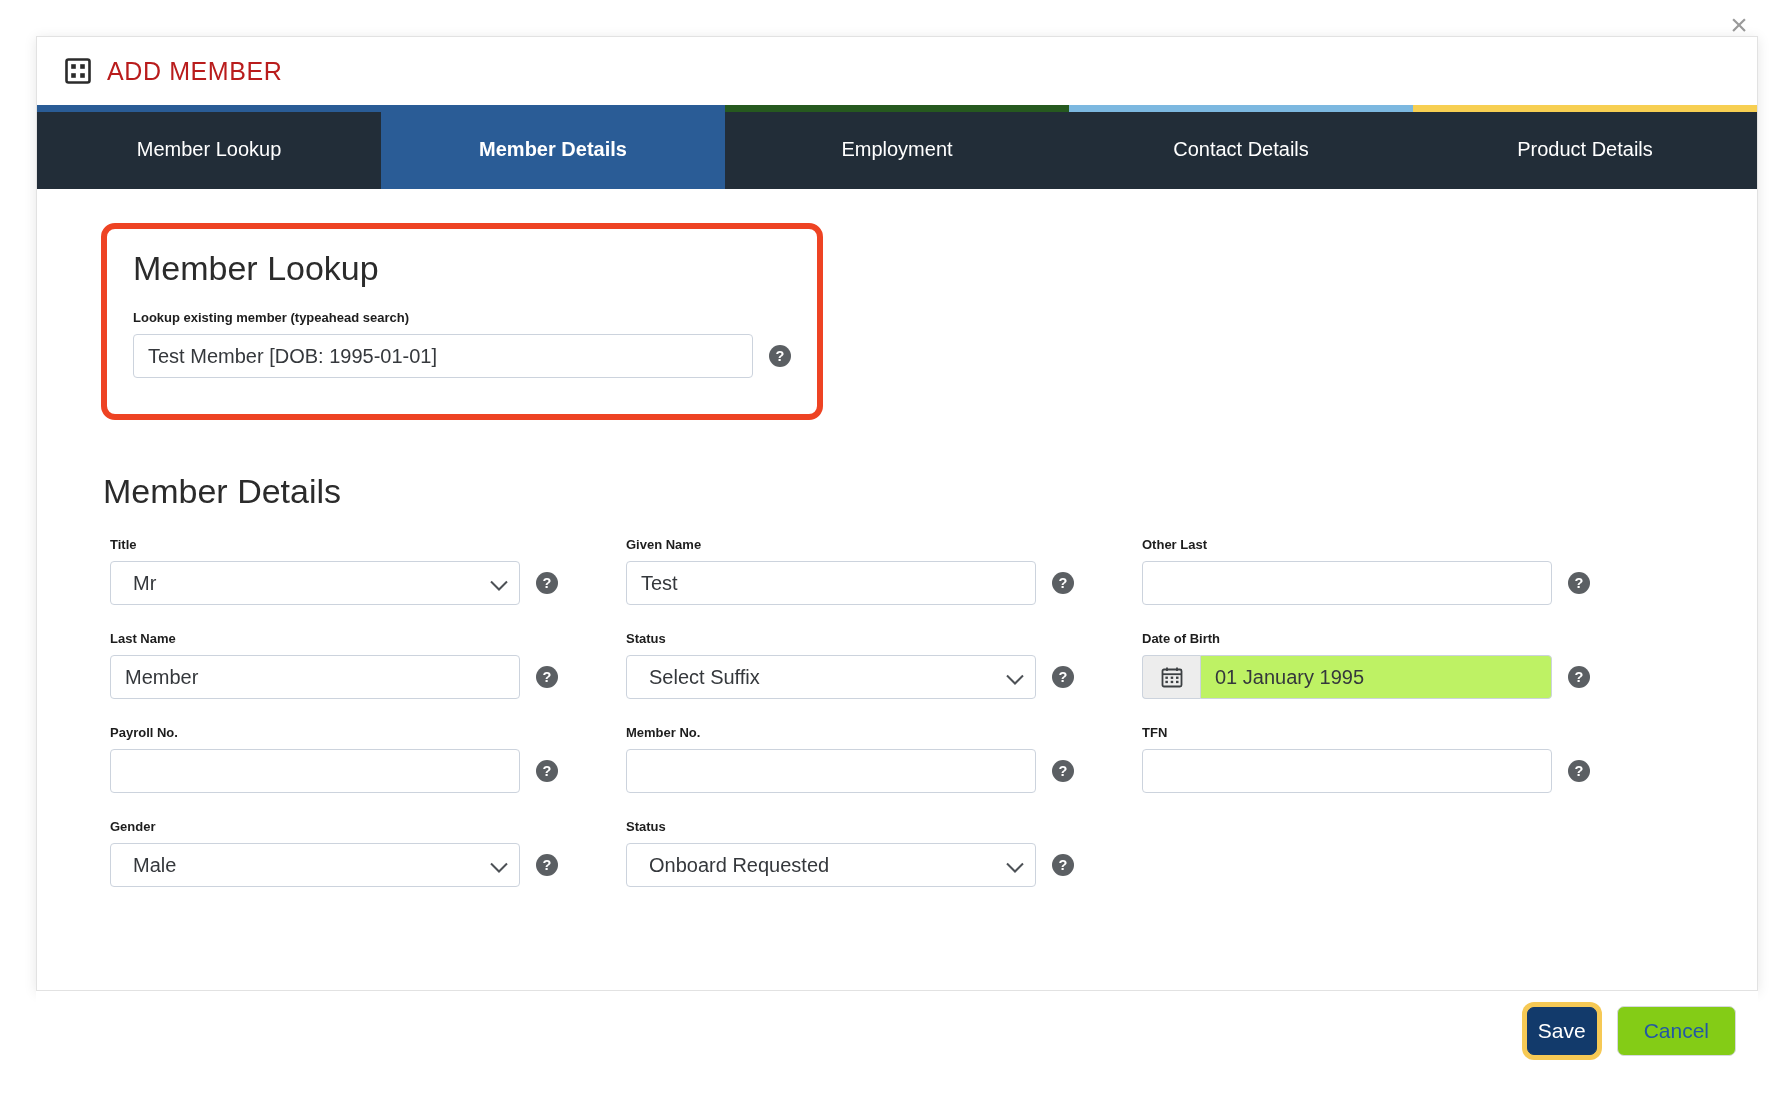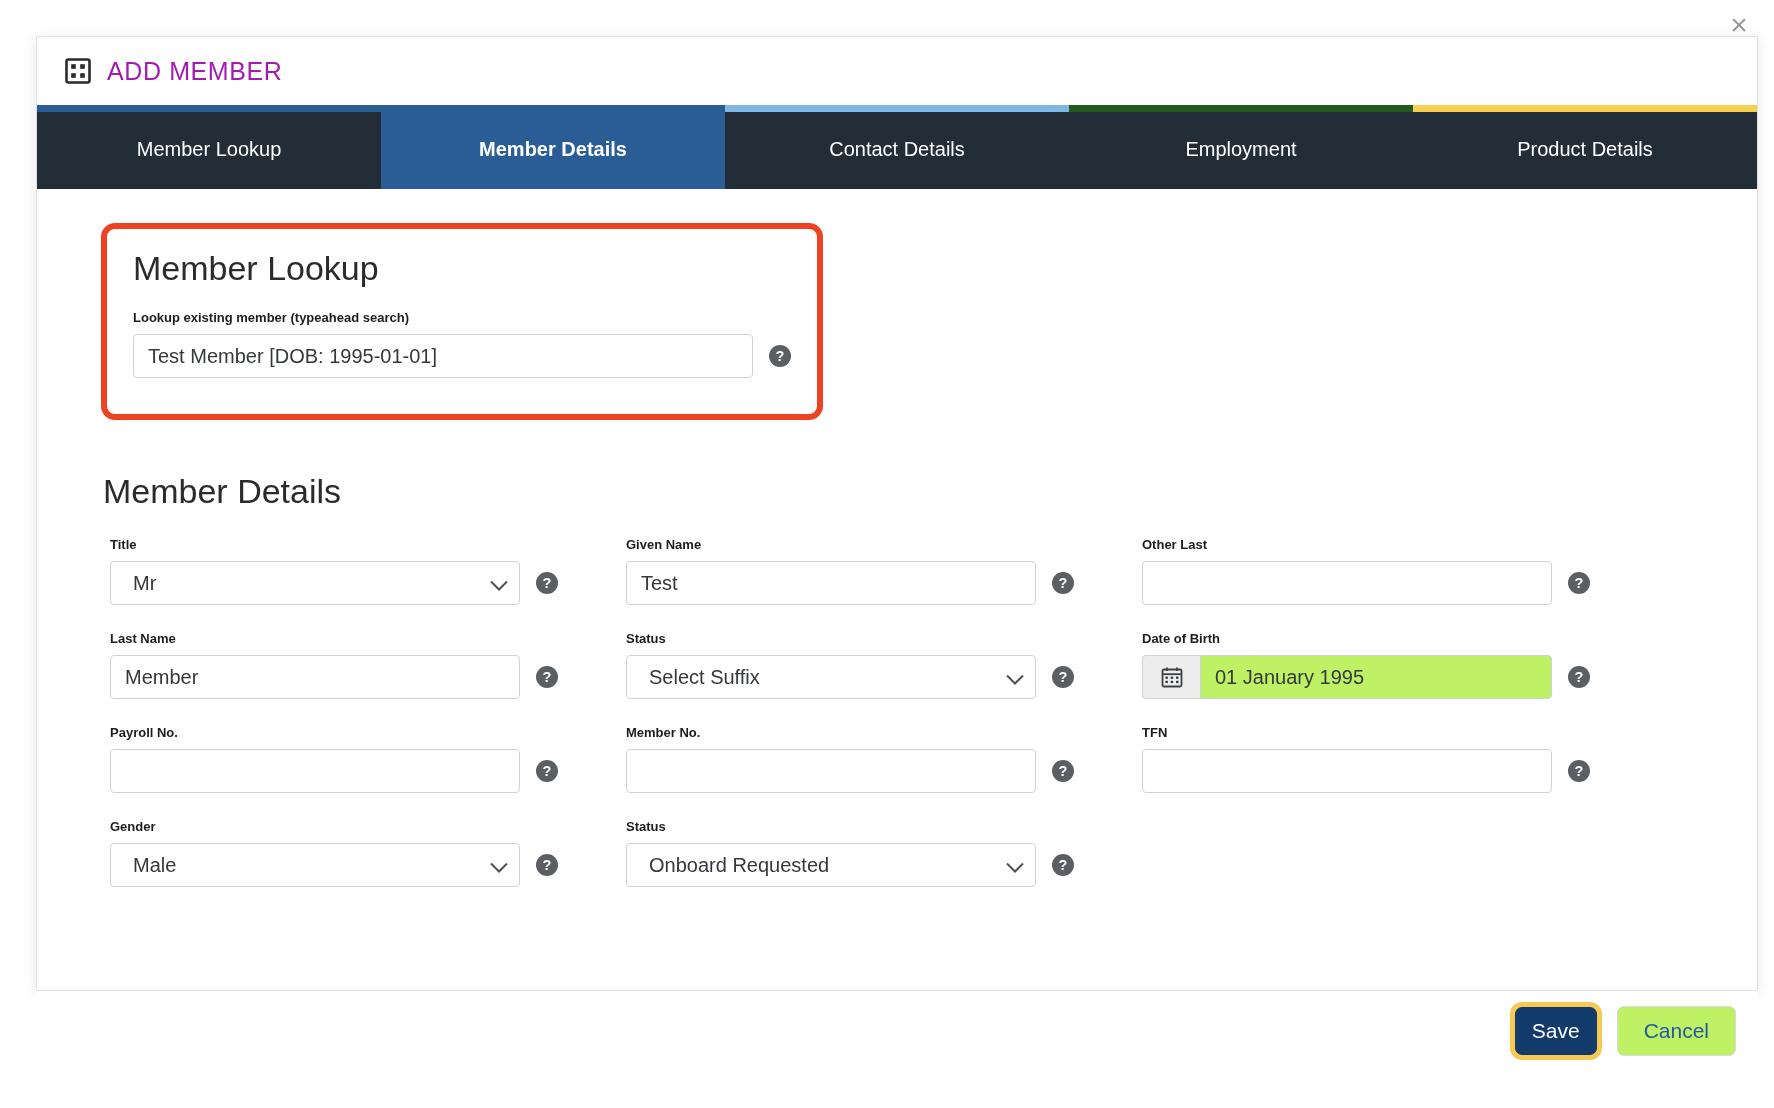--- a/index.html
+++ b/index.html
@@ -55,21 +55,21 @@
   }
   .header-icon {
     width: 26px; height: 26px;
     margin-right: 16px;
     flex: 0 0 26px;
     display: block;
   }
   .header-title {
     font-size: 25px;
     letter-spacing: .6px;
-    color: #a21caf;
+    color: #b91c1c;
     font-weight: 400;
   }
 
   
   .tabstrip {
     display: flex;
     width: 100%;
     flex: 0 0 84px;
     height: 84px;
     background: #222d38;
@@ -246,27 +246,27 @@
     padding-right: 22px;
     gap: 20px;
     background: #ffffff;
   }
   .btn-save {
     background: #123a6b;
     color: #ffffff;
     font-size: 21px;
     border: 1px solid #123a6b;
     border-radius: 7px;
-    padding: 11px 16px;
+    padding: 11px 10px;
     box-shadow: 0 0 0 5px #f6c955;
     cursor: pointer;
     font-family: "Liberation Sans", sans-serif;
   }
   .btn-cancel {
-    background: #bef264;
+    background: #84cc16;
     color: #2357a5;
     font-size: 21px;
     border: 1px solid #d6d9de;
     border-radius: 7px;
     padding: 12px 26px;
     cursor: pointer;
     font-family: "Liberation Sans", sans-serif;
   }
 </style>
 </head>
@@ -294,26 +294,26 @@
     <div class="tabstrip">
       <button class="tab">
         <span class="tabbar" style="background: rgb(42, 92, 150);"></span>
         <span>Member Lookup</span>
       </button>
       <button class="tab active">
         <span class="tabbar" style="background: rgb(42, 92, 150);"></span>
         <span>Member Details</span>
       </button>
       <button class="tab">
+        <span class="tabbar" style="background: rgb(38, 89, 31);"></span>
+        <span>Employment</span>
+      </button>
+      <button class="tab">
         <span class="tabbar" style="background: rgb(124, 184, 224);"></span>
         <span>Contact Details</span>
-      </button>
-      <button class="tab">
-        <span class="tabbar" style="background: rgb(38, 89, 31);"></span>
-        <span>Employment</span>
       </button>
       <button class="tab">
         <span class="tabbar" style="background: rgb(247, 207, 82);"></span>
         <span>Product Details</span>
       </button>
     </div>
 
     <div class="modal-body">
       <div class="body-inner">
 

